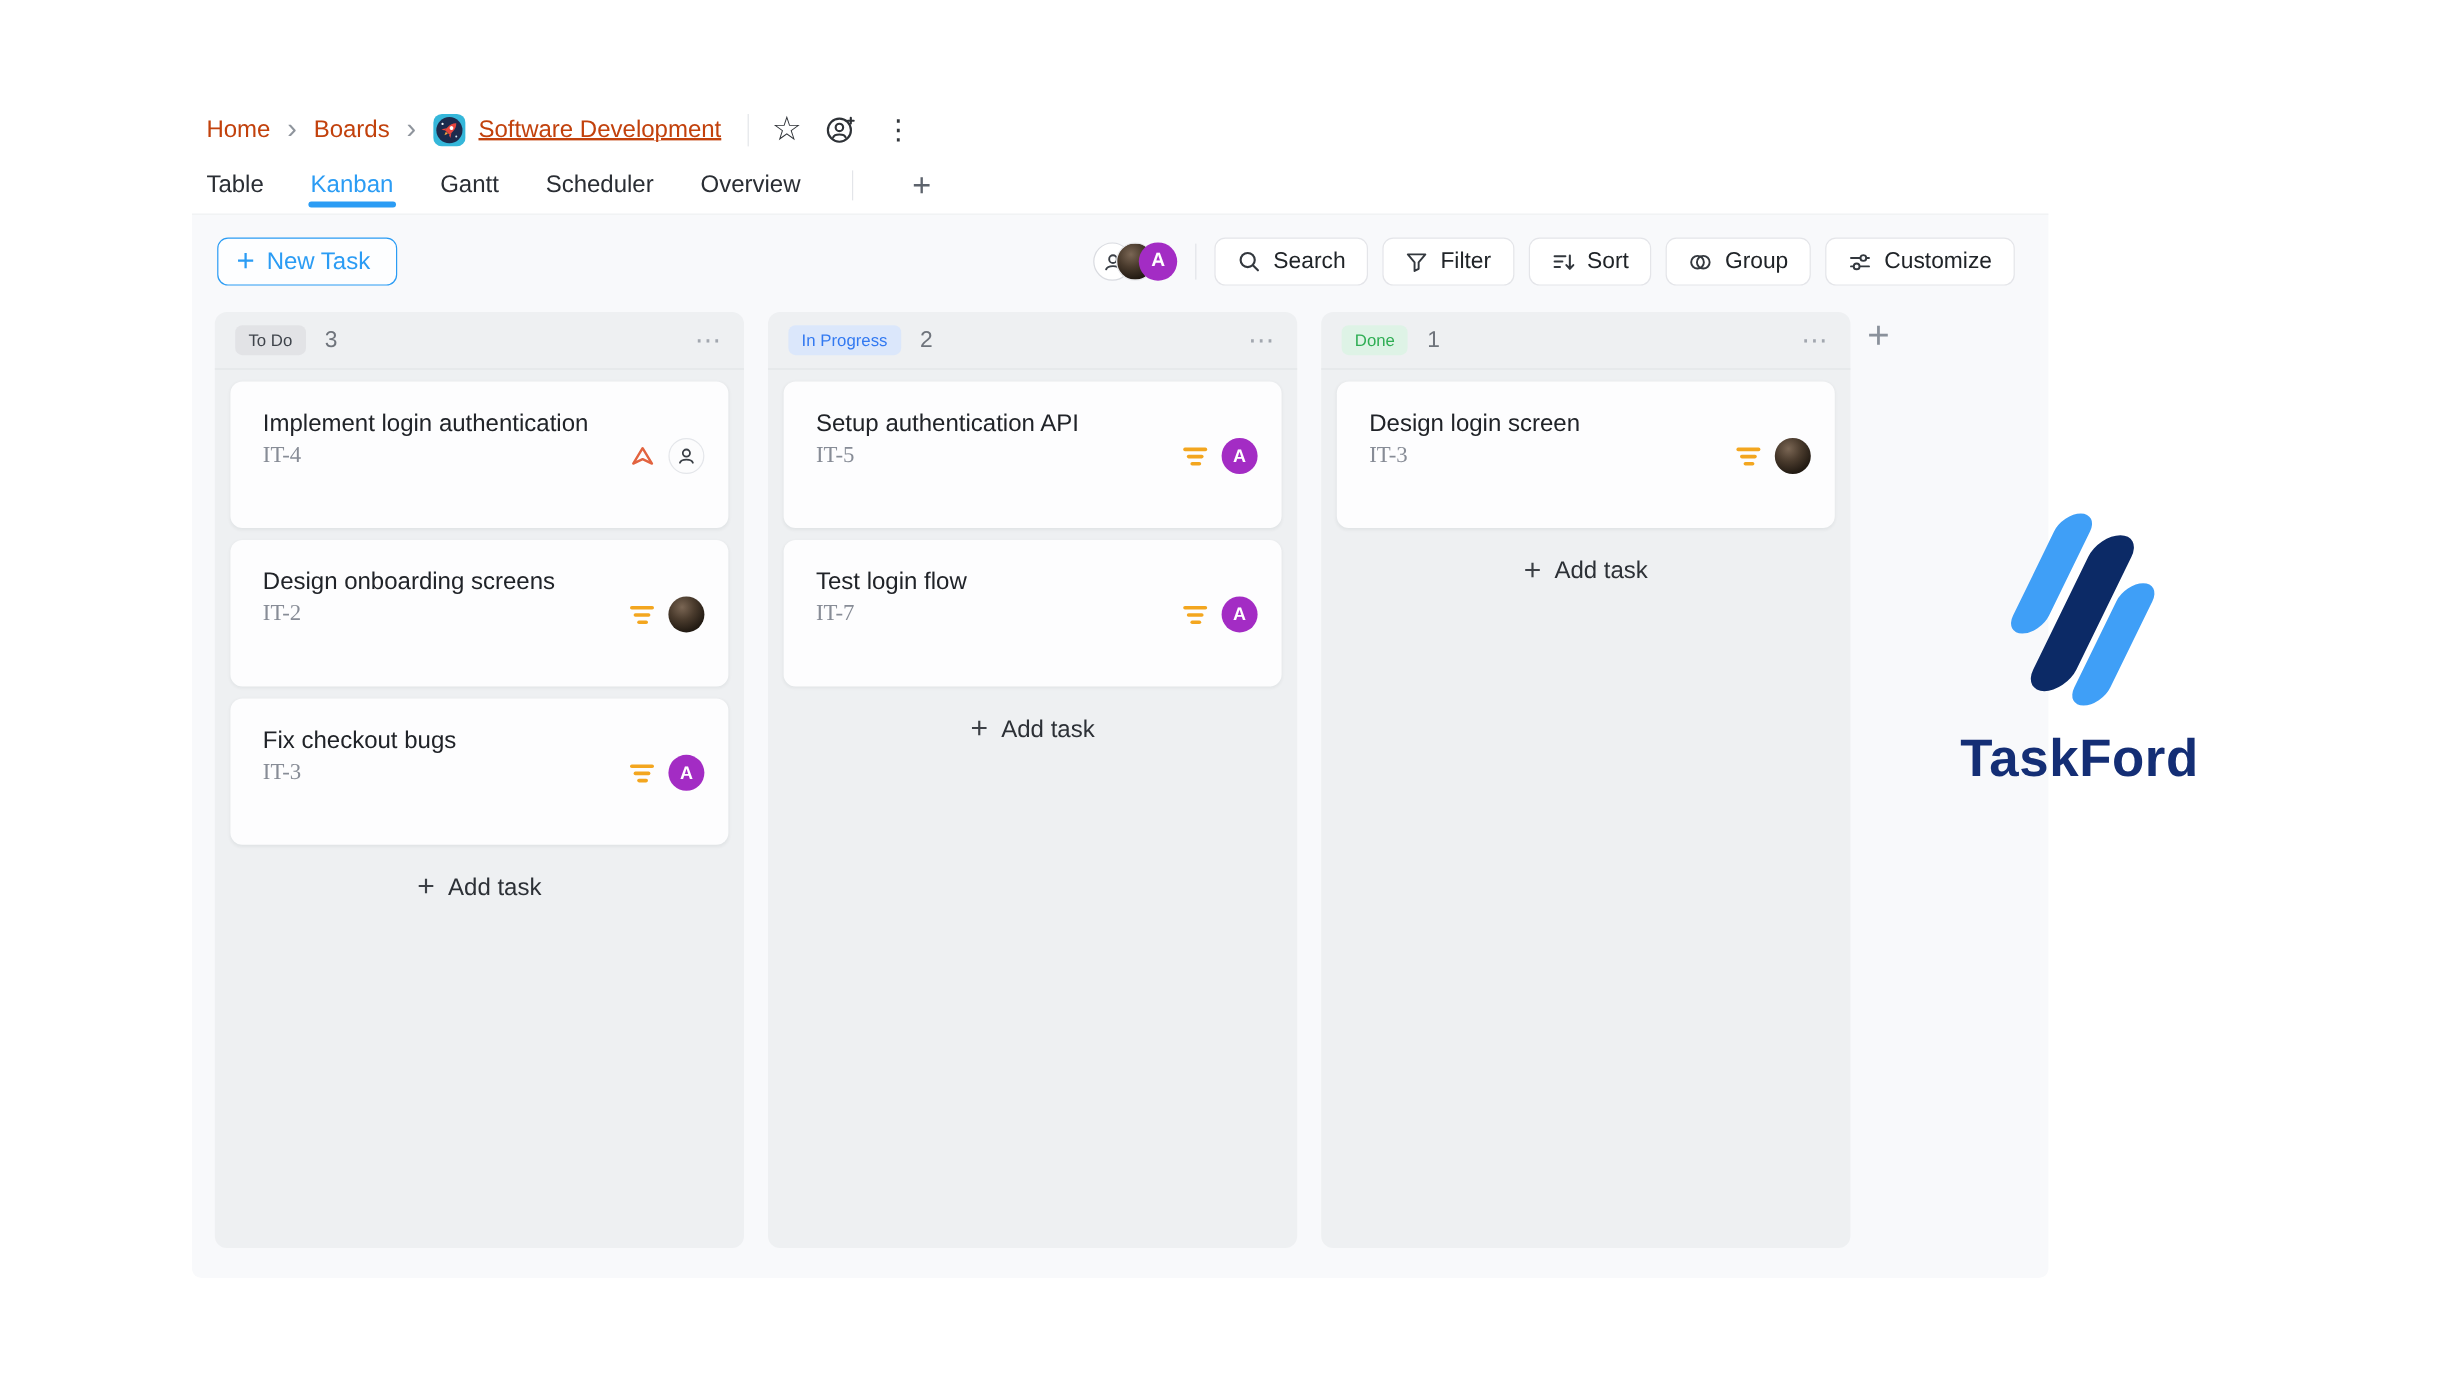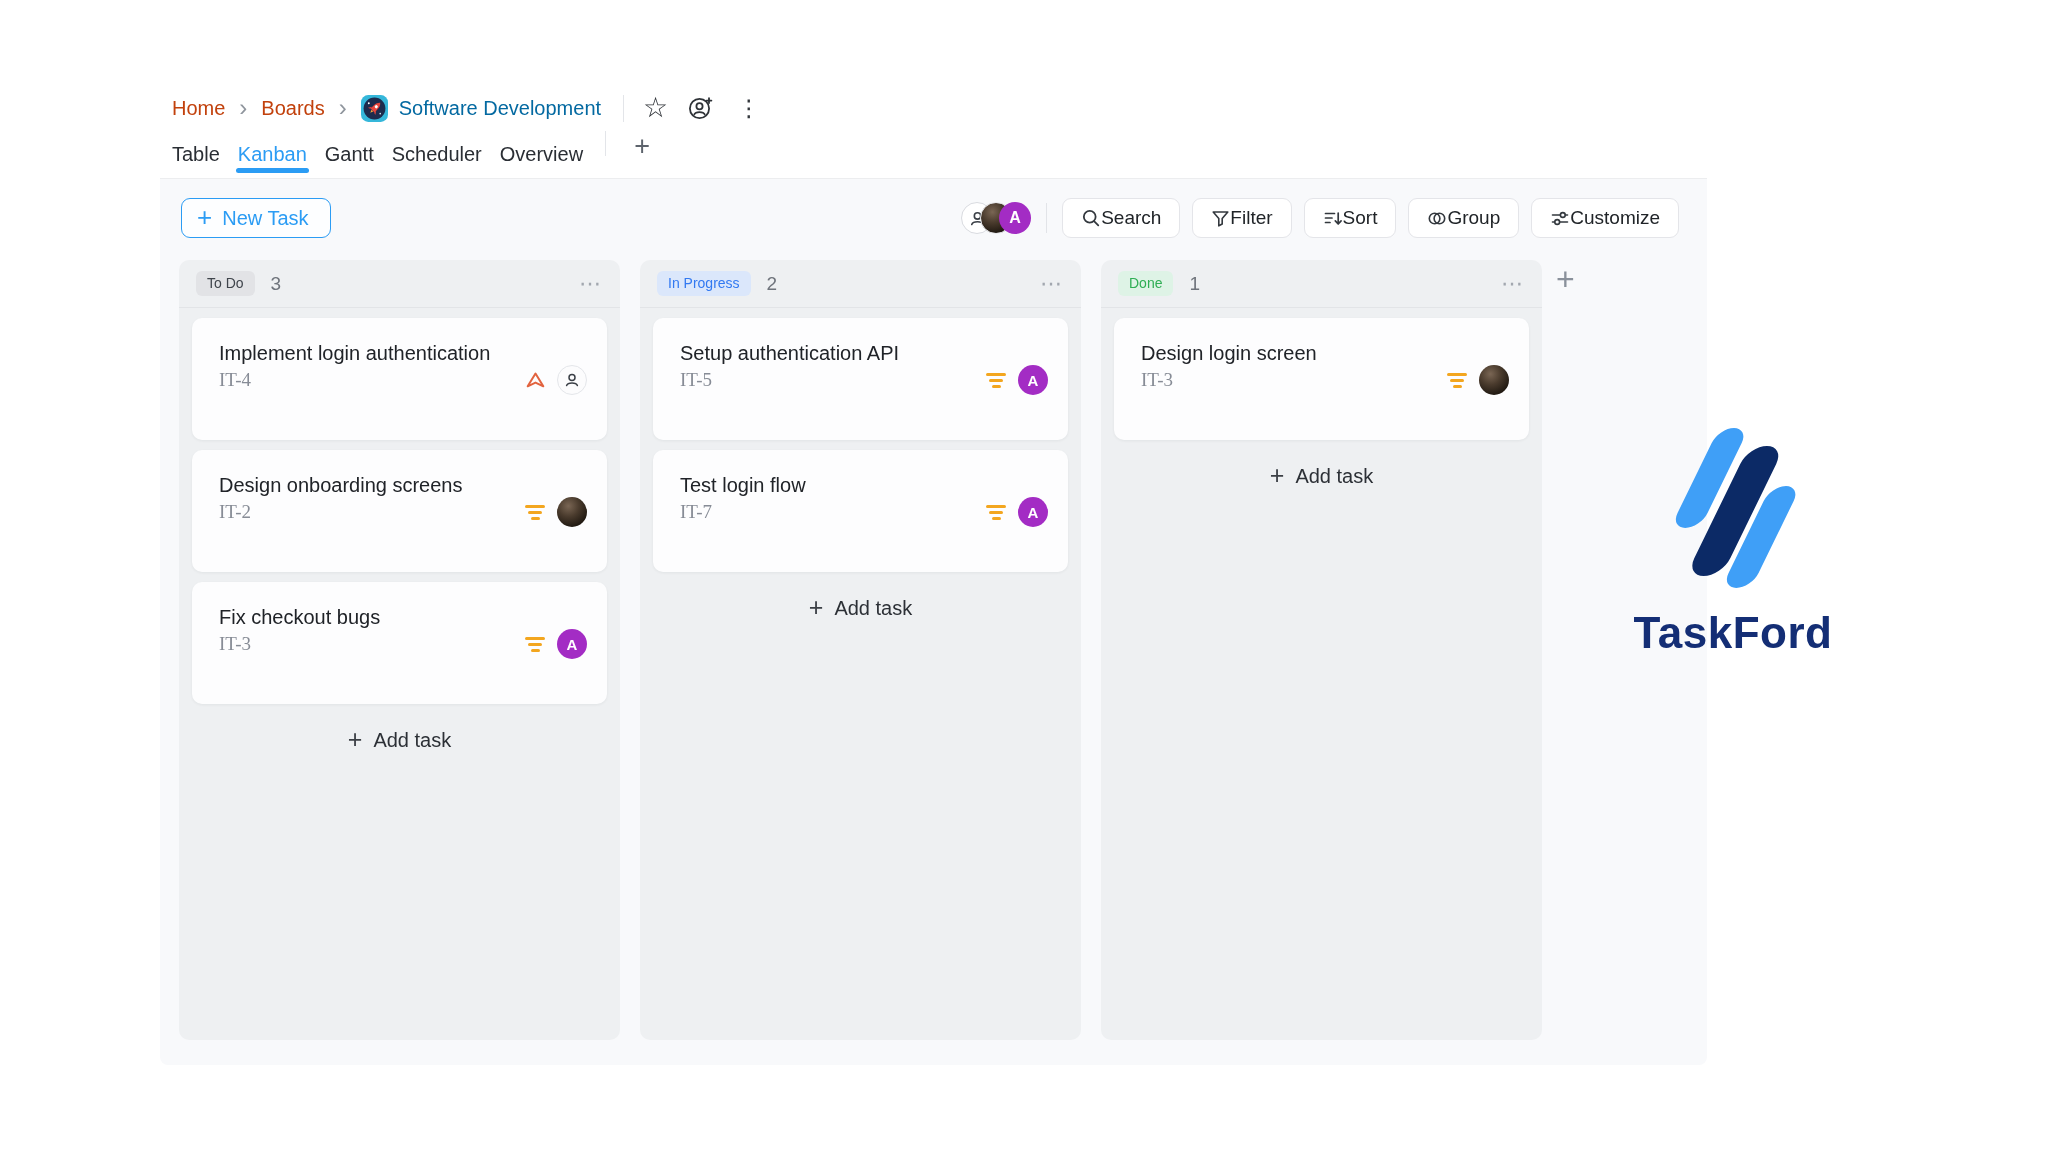--- a/index.html
+++ b/index.html
@@ -8,28 +8,28 @@
   .page { position:relative; width:2048px; height:1152px; background:#ffffff; overflow:hidden; }
 
   
   .panel { position:absolute; left:160px; top:85px; width:1547px; height:980px; background:#ffffff; border-radius:8px; }
 
   
   .bc-row { display:flex; align-items:center; height:46px; padding-left:12px; font-size:20px; }
   .bc-link { color:#c2410c; cursor:pointer; }
   .bc-chevron { color:#8f959d; font-size:24px; margin:0 14px; line-height:1; }
   .app-icon { width:27px; height:27px; margin-right:11px; flex:none; }
-  .bc-title { color:#0369a1; font-weight:500; }
+  .bc-title { color:#c2410c; font-weight:500;text-decoration:underline; }
   .bc-div { width:1px; height:27px; background:#e3e5e9; margin:0 19px 0 22px; }
   .star-ic { font-size:28px; color:#2e3237; line-height:1; margin-right:19px; cursor:pointer; }
   .invite-ic { margin-right:17px; cursor:pointer; display:flex; }
   .kebab-v { font-size:23px; color:#33373c; cursor:pointer; padding:0 6px; }
 
   
-  .tabs-row { display:flex; height:48px; padding-left:12px; gap:18px; border-bottom:1px solid #ecedef; font-size:20px; color:#2a2e34; }
+  .tabs-row { display:flex; align-items:center; height:48px; padding-left:12px; gap:39px; border-bottom:1px solid #ecedef; font-size:20px; color:#2a2e34; }
   .tab { position:relative; height:100%; display:flex; align-items:center; cursor:pointer; }
   .tab.active { color:#2b9cf4; }
   .tab.active::after { content:""; position:absolute; left:-2px; right:-2px; bottom:5px; height:5px; border-radius:3px; background:#2b9cf4; }
   .tabs-div { width:1px; height:25px; background:#e3e5e9; margin:0 6px 0 4px; }
   .tab-plus { color:#5d636c; font-size:27px; cursor:pointer; padding:0 4px; }
 
   
   .board { position:absolute; left:0; top:94px; width:1547px; height:886px; background:#f8f9fb; border-radius:0 0 8px 8px; }
 
   
@@ -37,21 +37,21 @@
   .btn-new { height:40px; padding:0 21px 0 15px; border:1.5px solid #2b9cf4; border-radius:9px; color:#2b9cf4; font-size:20px; font-weight:500; display:flex; align-items:center; gap:10px; background:#fdfeff; cursor:pointer; }
   .btn-new .plus { font-size:26px; font-weight:400; line-height:1; margin-top:-2px; }
   .tb-spacer { flex:1; }
   .avatars { display:flex; align-items:center; margin-right:15px; cursor:pointer; }
   .av { width:32px; height:32px; border-radius:50%; display:flex; align-items:center; justify-content:center; flex:none; }
   .av-ghost { background:#ffffff; border:1.5px solid #d9dbe0; position:relative; z-index:1; }
   .av-photo-lg { margin-left:-13px; position:relative; z-index:2; background:radial-gradient(circle at 38% 30%, #7a6654 0%, #4a3b2d 38%, #241c14 72%, #120d09 100%); border:1px solid #e8e9ec; }
   .av-a-lg { margin-left:-13px; position:relative; z-index:3; background:#a32cc4; color:#fff; font-size:16px; font-weight:700; }
   .tb-div { width:1px; height:30px; background:#e2e4e8; margin-right:15px; }
   .tb-buttons { display:flex; gap:12px; }
-  .btn { height:40px; padding:0 18px; background:#ffffff; border:1px solid #e4e5e9; border-radius:9px; display:flex; align-items:center; font-size:19px; color:#202428; cursor:pointer; }
+  .btn { height:40px; padding:0 18px; background:#ffffff; border:1px solid #e4e5e9; border-radius:9px; display:flex; align-items:center; gap:10px; font-size:19px; color:#202428; cursor:pointer; }
   .btn svg { flex:none; }
 
   
   .columns { position:absolute; left:19px; top:81px; display:flex; gap:20px; }
   .column { width:441px; height:780px; background:#eef0f2; border-radius:10px; display:flex; flex-direction:column; }
   .col-head { height:48px; flex:none; display:flex; align-items:center; padding:0 17px; border-bottom:1px solid #e2e4e7; }
   .badge { font-size:14px; padding:4px 11px; border-radius:6px; line-height:1.25; }
   .badge-gray  { background:#e2e3e6; color:#3f444b; }
   .badge-blue  { background:#dbe7fb; color:#3279f1; }
   .badge-green { background:#def3e6; color:#2fae54; }

